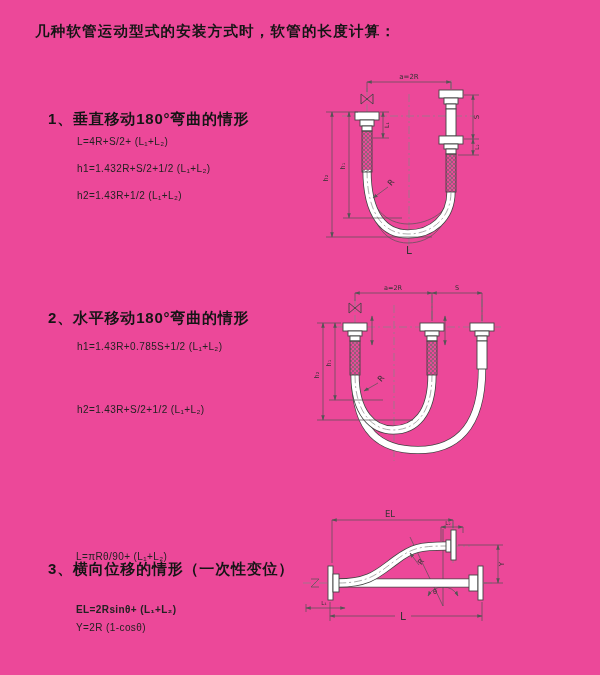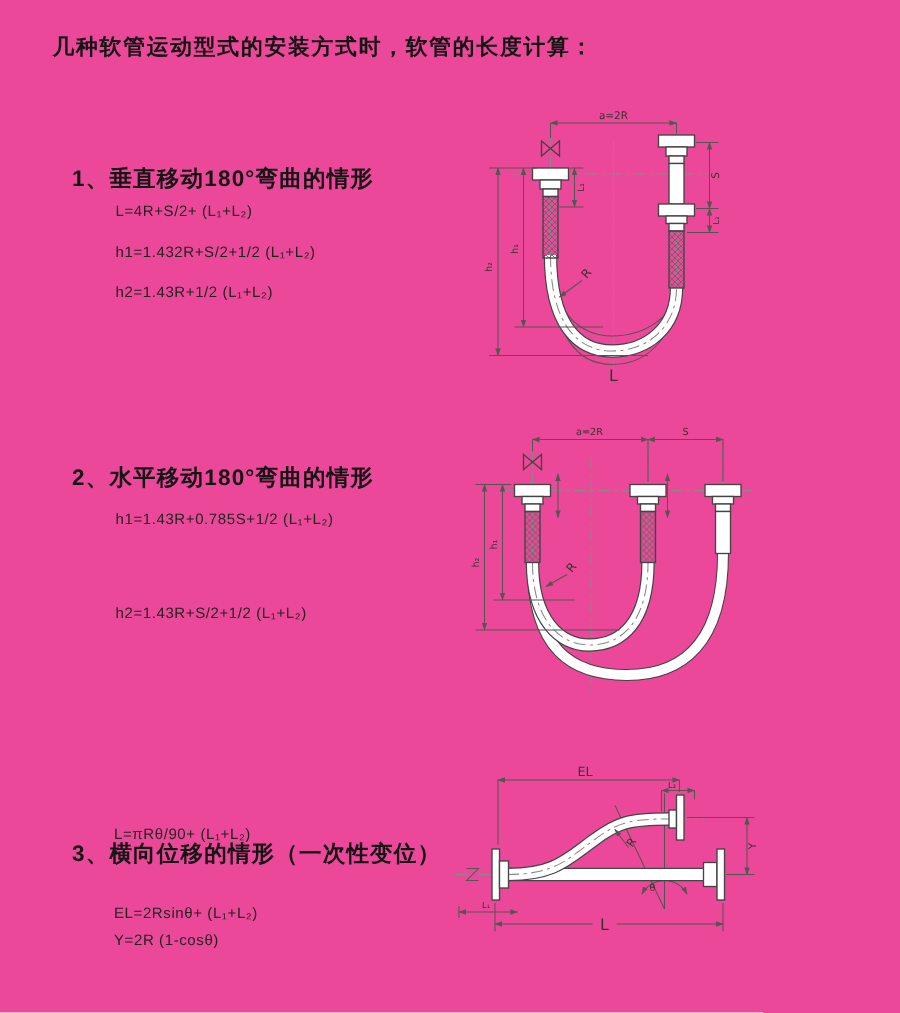--- a/index.html
+++ b/index.html
@@ -30,21 +30,21 @@
   <div class="formula" style="left:77px;top:163px;text-align:right;">h1=1.432R+S/2+1/2 (L₁+L₂)</div>
   <div class="formula" style="left:77px;top:190px;">h2=1.43R+1/2 (L₁+L₂)</div>
 
   <div class="sec-heading" style="left:48px;top:309px;">2、水平移动180°弯曲的情形</div>
   <div class="formula" style="left:77px;top:341px;">h1=1.43R+0.785S+1/2 (L₁+L₂)</div>
   <div class="formula" style="left:77px;top:404px;">h2=1.43R+S/2+1/2 (L₁+L₂)</div>
 
   <div class="sec-heading" style="left:48px;top:525px;margin-top:35px;">3、横向位移的情形（一次性变位）</div>
   <div class="formula" style="left:76px;top:551px;text-align:right;">L=πRθ/90+ (L₁+L₂)</div>
   <div class="formula" style="left:76px;top:578px;margin-top:44px;">Y=2R (1-cosθ)</div>
-  <div class="formula" style="left:76px;top:604px;">EL=2Rsinθ+ (L₁+L₂)</div>
+  <div class="formula" style="left:76px;top:604px;font-weight:bold;">EL=2Rsinθ+ (L₁+L₂)</div>
 
   <svg style="left:312px;top:66px;" width="270" height="195" viewBox="0 0 270 195">
     <defs>
       <marker id="ar1" viewBox="0 0 10 10" refX="9" refY="5" markerWidth="7.5" markerHeight="7.5" orient="auto-start-reverse">
         <path d="M0,1.6 L10,5 L0,8.4 z" fill="#555"></path>
       </marker>
       <pattern id="hx1" width="4" height="4" patternUnits="userSpaceOnUse">
         <path d="M0,0 L4,4 M4,0 L0,4" stroke="#666" stroke-width="0.6"></path>
       </pattern>
     </defs>

